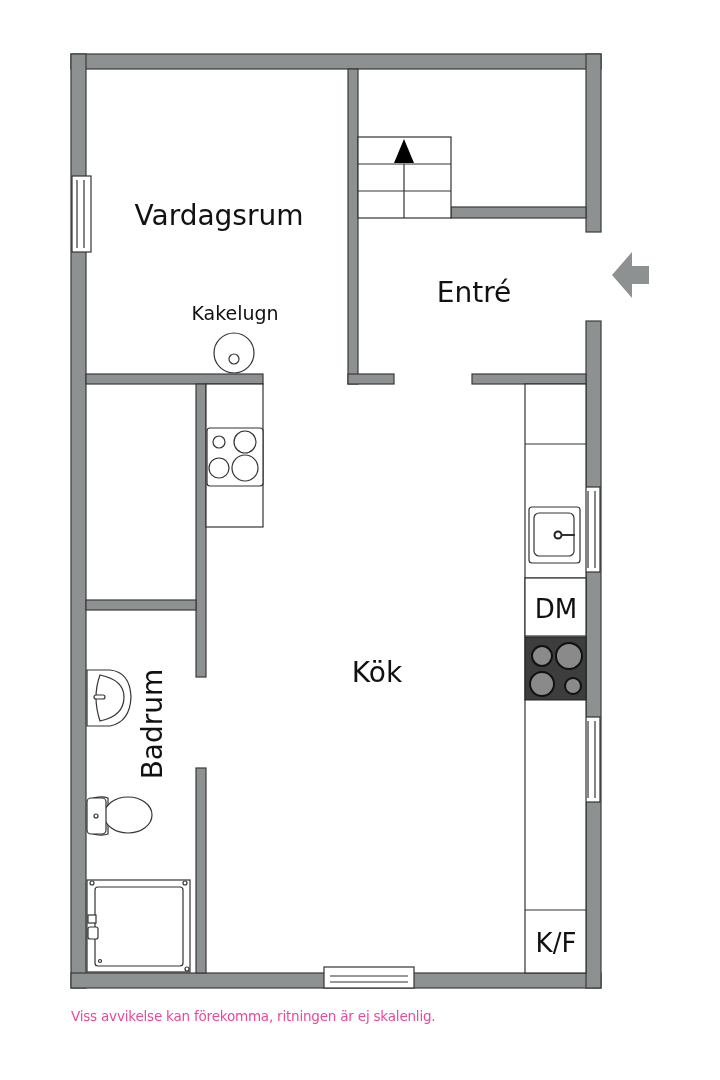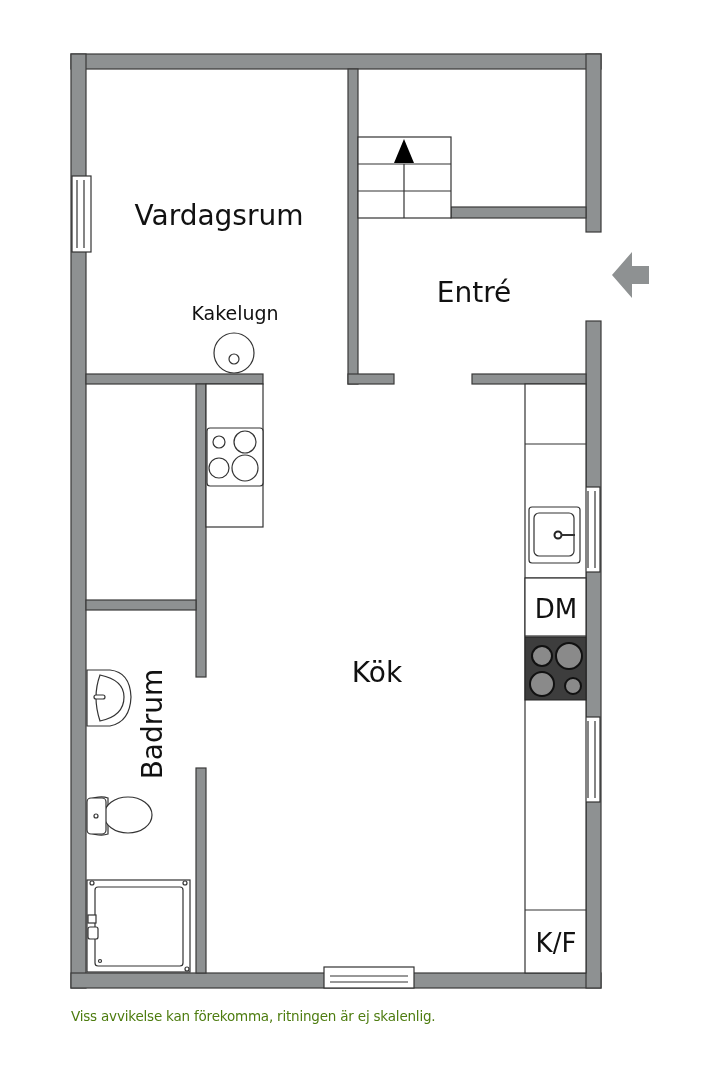--- a/index.html
+++ b/index.html
@@ -2,21 +2,21 @@
 <html><head>
   <meta charset="utf-8">
   <style>
     html, body { margin: 0; padding: 0; background: #ffffff; }
     body { width: 720px; height: 1080px; position: relative; overflow: hidden; font-family: "DejaVu Sans", sans-serif; }
     #plan { position: absolute; left: 0; top: 0; width: 720px; height: 1080px; }
     .wall { fill: #8e9192; stroke: #3a3a3a; stroke-width: 1.2; }
     .line { fill: none; stroke: #333; stroke-width: 1.2; }
     .fix { fill: #fff; stroke: #333; stroke-width: 1.2; }
     .label { font-family: "DejaVu Sans", sans-serif; fill: #111; }
-    .disclaimer { position: absolute; left: 71px; top: 1008px; font-size: 13.5px; color: #4d7c0f; font-family: "DejaVu Sans", sans-serif; letter-spacing: -0.2px; }
+    .disclaimer { position: absolute; left: 71px; top: 1008px; font-size: 13.5px; color: #ec4899; font-family: "DejaVu Sans", sans-serif; letter-spacing: -0.2px; }
   </style>
 </head>
 <body>
 
 <svg id="plan" viewBox="0 0 720 1080" xmlns="http://www.w3.org/2000/svg">
 
   <g>
 
     <rect class="wall" x="71" y="54" width="530" height="15"></rect>
 

